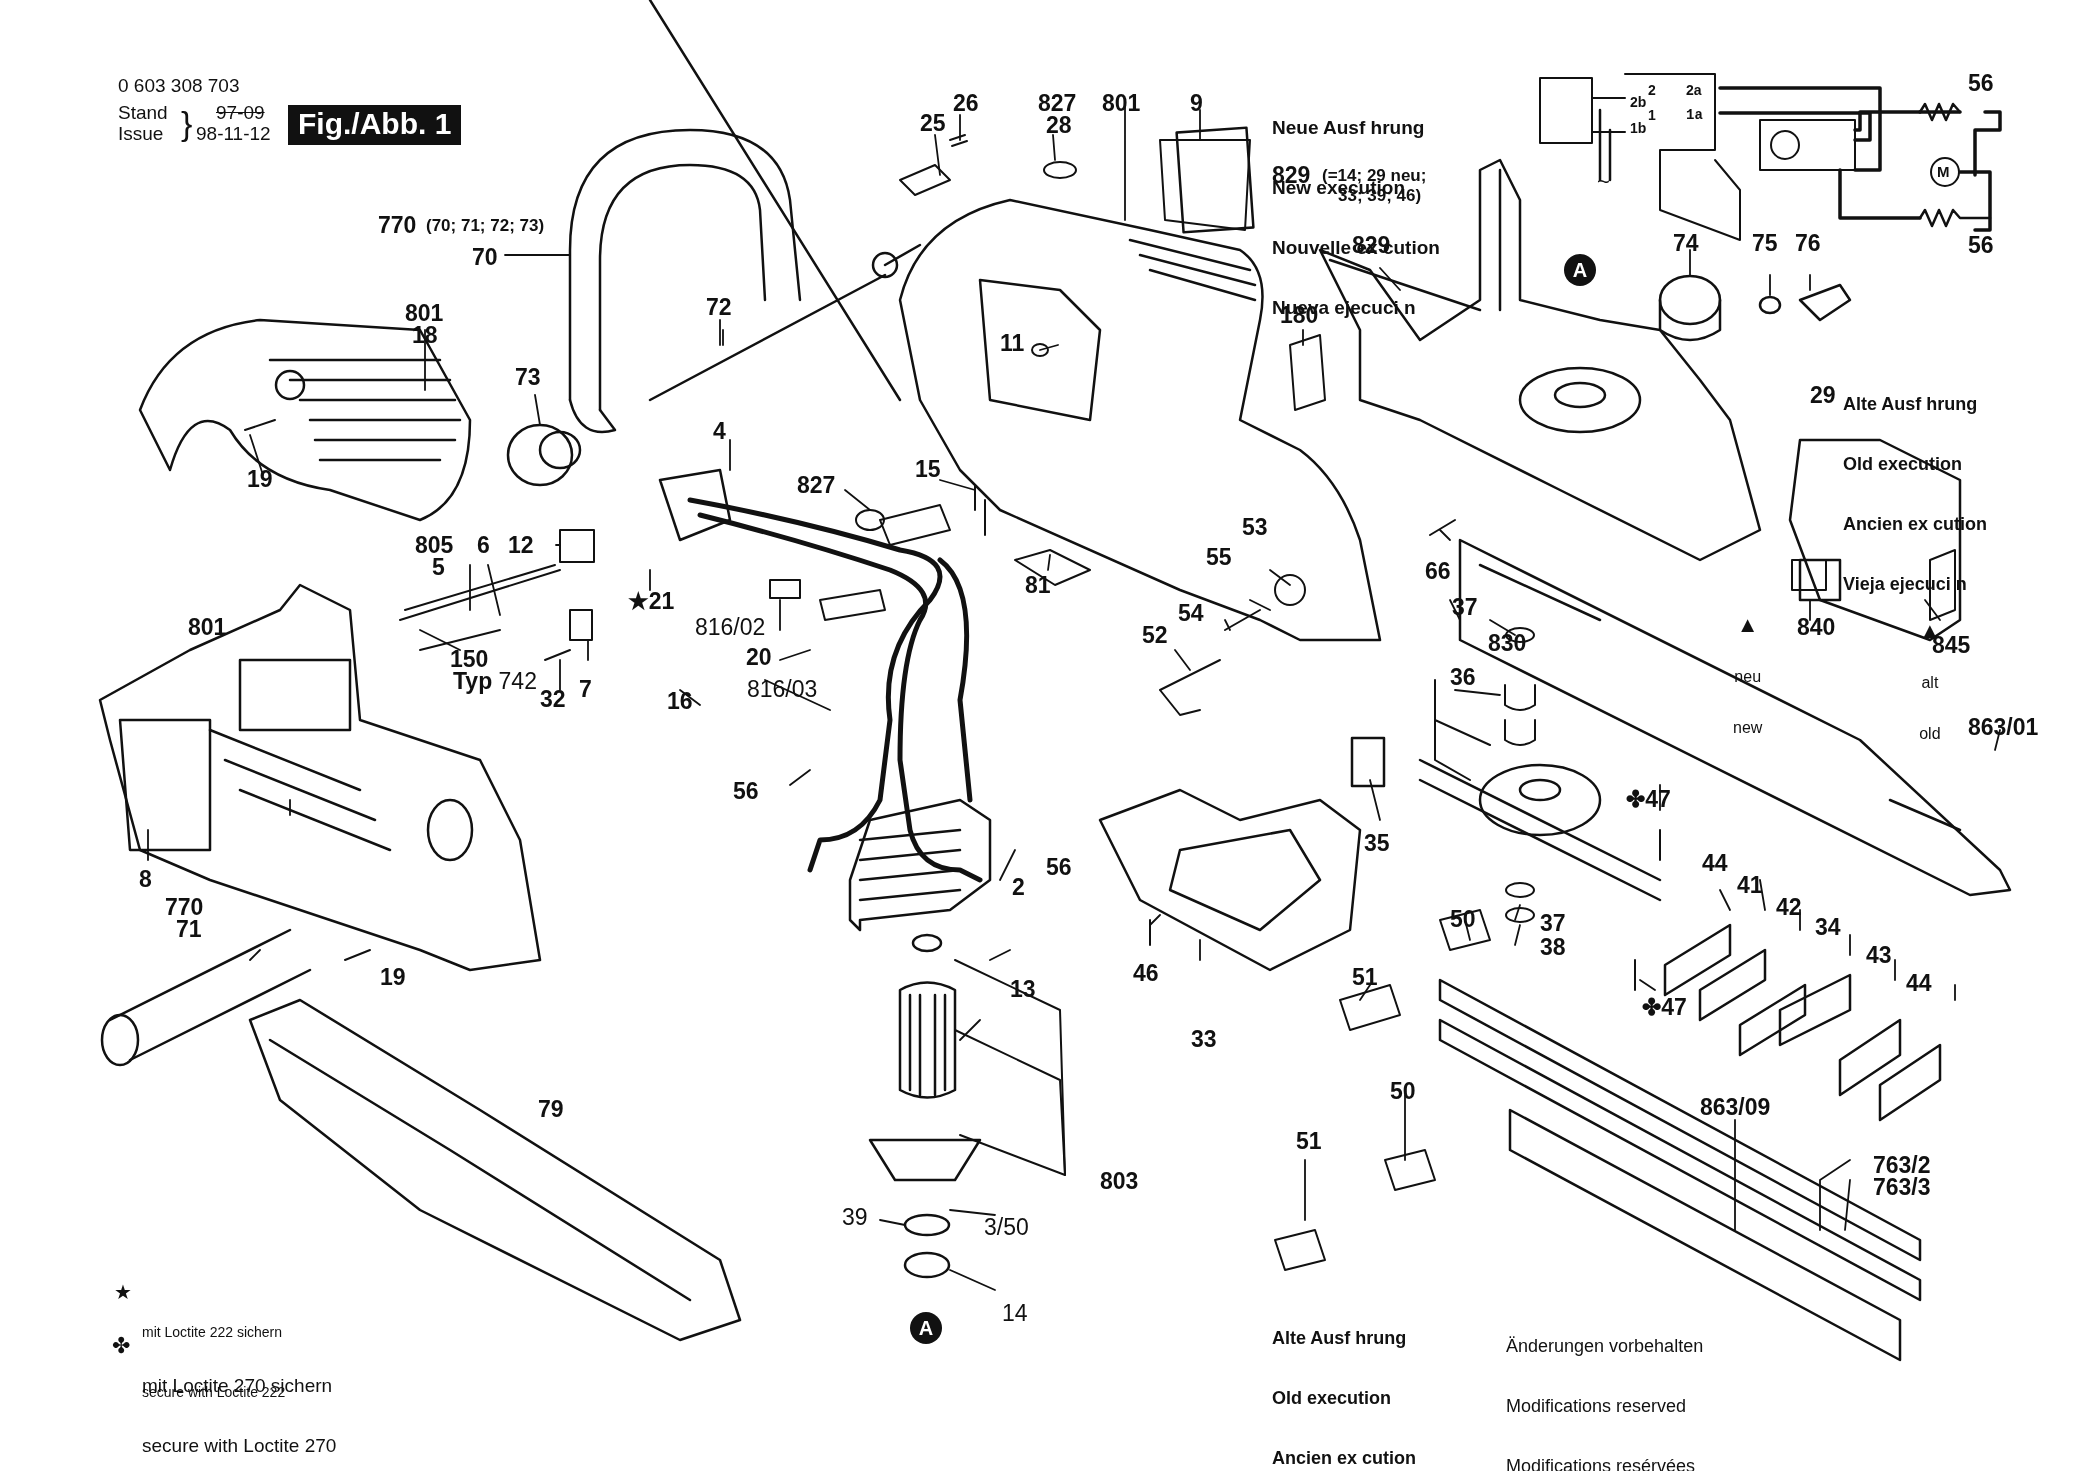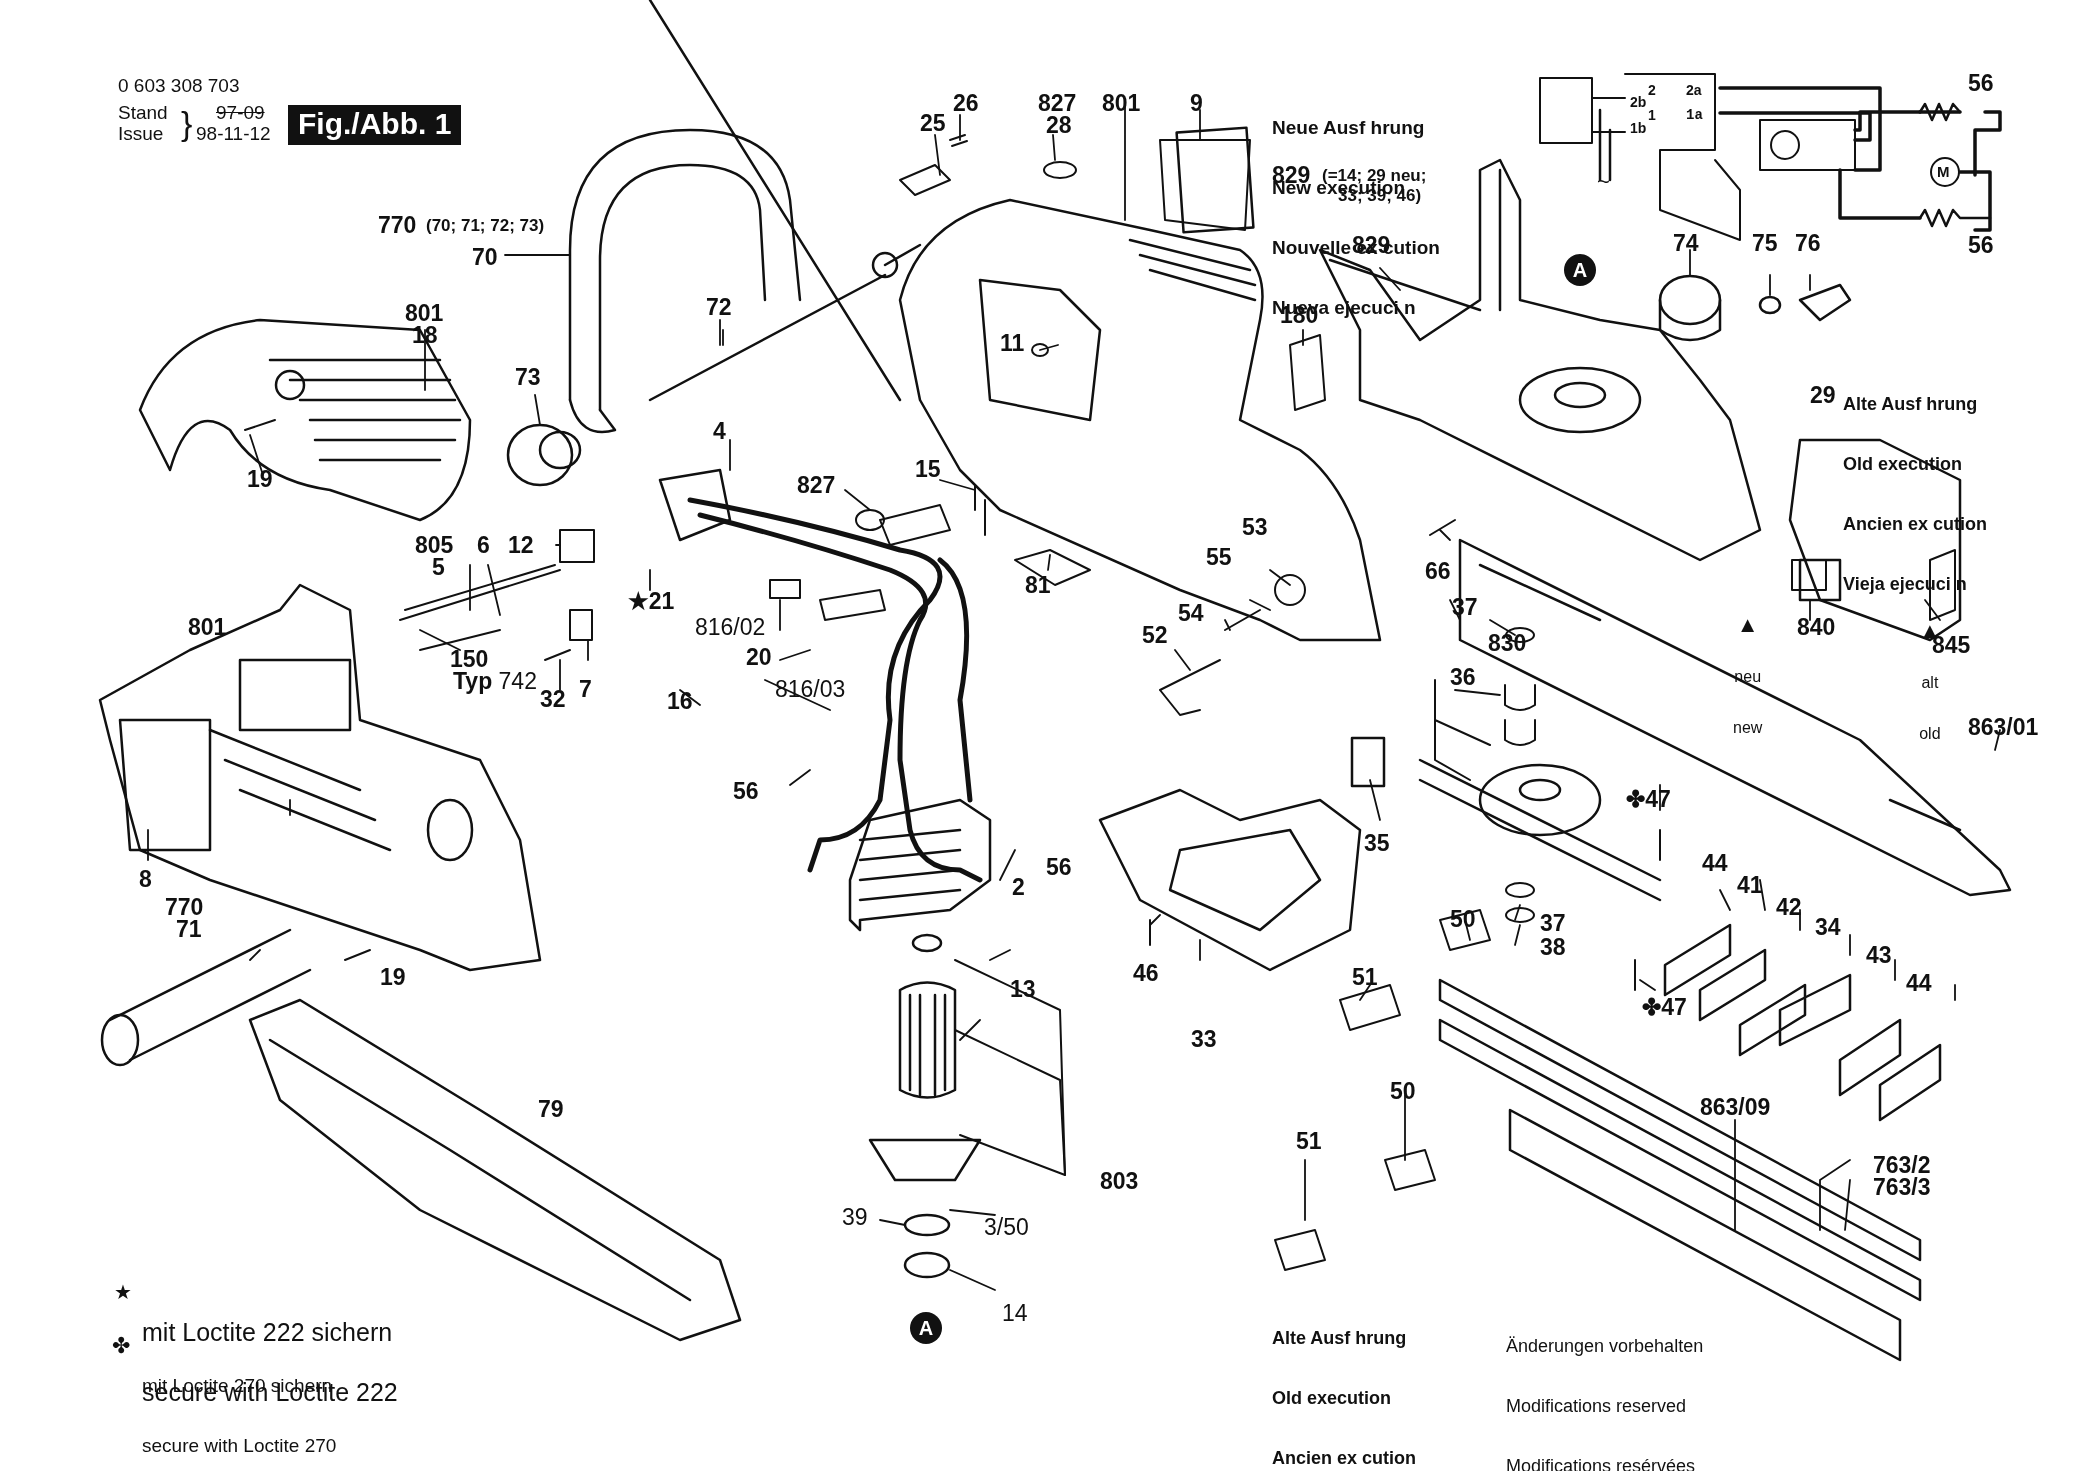--- a/index.html
+++ b/index.html
@@ -306,21 +306,21 @@
   </div>
 
   <div class="txt" style="left:1506px;top:1296px;line-height:20px;font-size:18px;">
     <div>Änderungen vorbehalten</div>
     <div>Modifications reserved</div>
     <div>Modifications resérvées</div>
     
   </div>
 
   <div class="txt" style="left:114px;top:1282px;font-size:20px;">★</div>
-  <div class="txt" style="left:142px;top:1282px;font-size:25px;line-height:20px;">
+  <div class="txt" style="left:142px;top:1282px;font-size:14px;line-height:20px;">
     <div>mit Loctite 222 sichern</div>
     <div>secure with Loctite 222</div>
   </div>
   <div class="txt" style="left:112px;top:1336px;font-size:22px;">✤</div>
   <div class="txt" style="left:142px;top:1336px;font-size:19px;line-height:20px;">
     <div>mit Loctite 270 sichern</div>
     <div>secure with Loctite 270</div>
   </div>
 
   <div class="lbl" style="left:378px;top:214px;">770</div>
@@ -379,21 +379,21 @@
   <div class="lbl" style="left:432px;top:556px;">5</div>
   <div class="lbl" style="left:477px;top:534px;">6</div>
   <div class="lbl" style="left:508px;top:534px;">12</div>
   <div class="lbl" style="left:628px;top:590px;"><span>★</span><span>21</span></div>
   <div class="lbl" style="left:450px;top:648px;">150</div>
   <div class="lbl" style="left:453px;top:670px;"><span>Typ</span> <span class="norm" style="font-weight:normal">742</span></div>
   <div class="lbl" style="left:540px;top:688px;">32</div>
   <div class="lbl" style="left:579px;top:678px;">7</div>
   <div class="lbl norm" style="left:695px;top:616px;">816/02</div>
   <div class="lbl" style="left:746px;top:646px;">20</div>
-  <div class="lbl norm" style="left:775px;top:678px;">816/03</div>
+  <div class="lbl norm" style="left:747px;top:678px;">816/03</div>
   <div class="lbl" style="left:667px;top:690px;">16</div>
   <div class="lbl" style="left:1025px;top:574px;">81</div>
   <div class="lbl" style="left:1242px;top:516px;text-align:right;">53</div>
   <div class="lbl" style="left:1206px;top:546px;">55</div>
   <div class="lbl" style="left:1178px;top:602px;">54</div>
   <div class="lbl" style="left:1142px;top:624px;">52</div>
   <div class="lbl" style="left:1425px;top:560px;">66</div>
   <div class="lbl" style="left:1452px;top:596px;">37</div>
   <div class="lbl" style="left:1488px;top:632px;">830</div>
   <div class="lbl" style="left:1450px;top:666px;">36</div>

